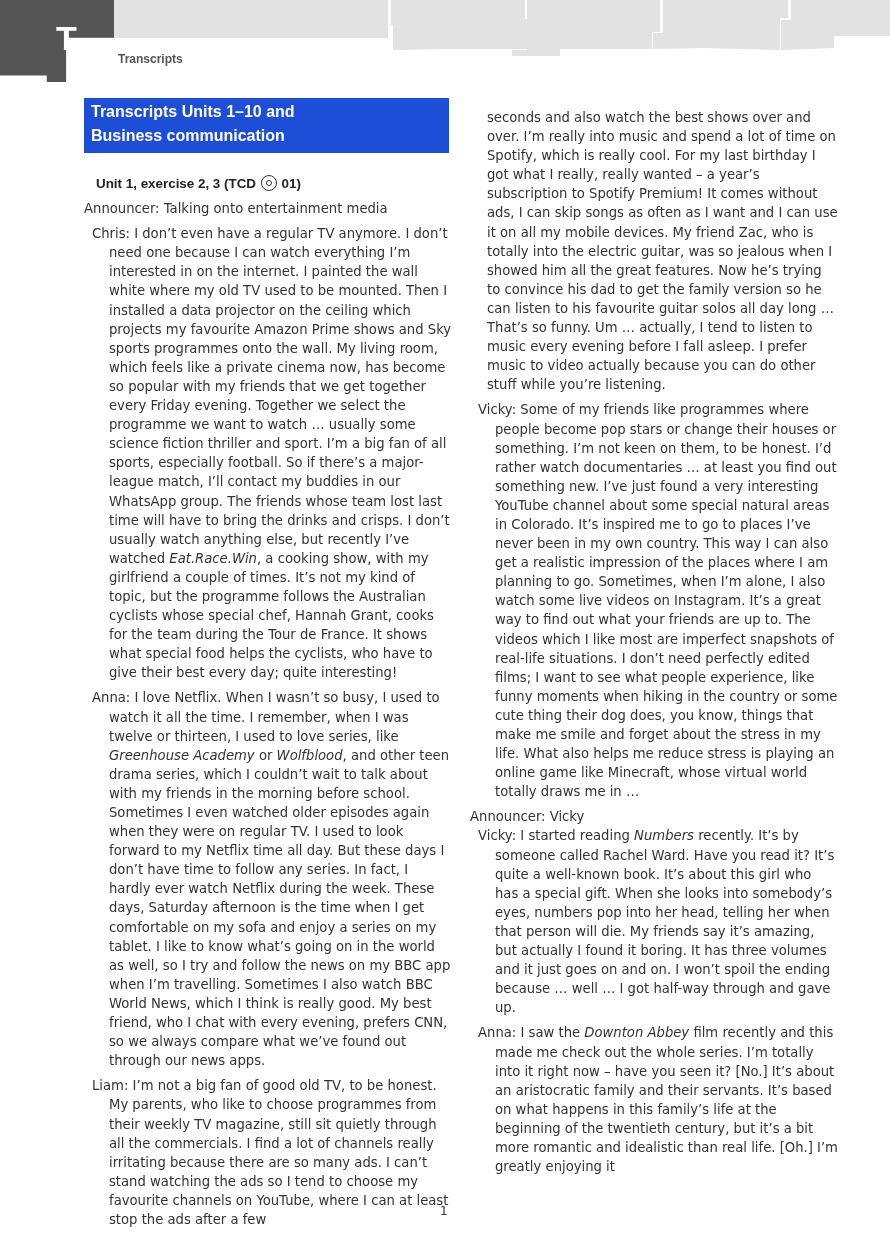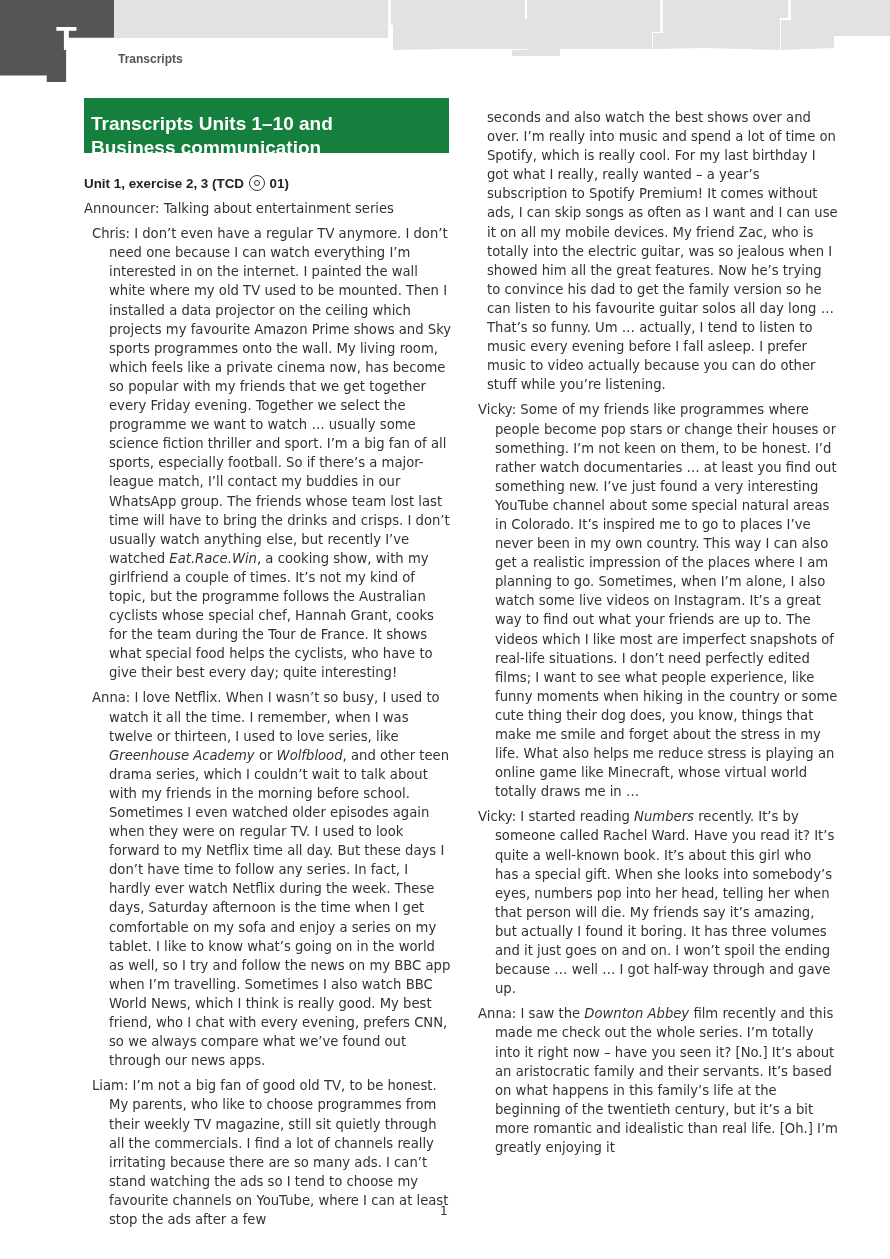--- a/index.html
+++ b/index.html
@@ -17,29 +17,29 @@
   .tab-letter {
     position: absolute; left: 56px; top: 18px; color: #fff;
     font-family: "Liberation Sans", sans-serif; font-weight: bold; font-size: 34px; line-height: 40px;
   }
   .section-label {
     position: absolute; left: 118px; top: 52px; font-size: 12px; font-weight: bold; color: #555;
     font-family: "Liberation Sans", sans-serif;
   }
   .page-title-box {
     position: absolute; left: 84px; top: 98px; width: 365px; height: 55px;
-    background: #15803d; color: #fff; box-sizing: border-box; padding: 14px 7px 0 7px;
-    font-family: "Liberation Sans", sans-serif; font-weight: bold; font-size: 19px; line-height: 24px;
+    background: #1d4ed8; color: #fff; box-sizing: border-box; padding: 2px 7px 0 7px;
+    font-family: "Liberation Sans", sans-serif; font-weight: bold; font-size: 16px; line-height: 24px;
   }
   .col { position: absolute; width: 368px; font-size: 13.2px; line-height: 19.1px; }
   .col-left { left: 84px; top: 174px; }
   .col-right { left: 470px; top: 104px; }
   .heading {
     font-family: "Liberation Sans", sans-serif; font-weight: bold; font-size: 13.4px;
-    margin: 0 0 6px 0; color: #222;
+    margin: 0 0 6px 12px; color: #222;
   }
   .cd-icon {
     display: inline-block; width: 14px; height: 14px; border: 1px solid #333; border-radius: 50%;
     vertical-align: -3px; position: relative; margin: 0 1px;
   }
   .cd-icon::after {
     content: ""; position: absolute; left: 4px; top: 4px; width: 4px; height: 4px;
     border: 1px solid #333; border-radius: 50%;
   }
   .line { margin: 0 0 6px 0; }
@@ -68,34 +68,35 @@
   <div>Transcripts Units 1–10 and</div>
   <div>Business communication</div>
 </div>
 
 <div class="col col-left">
   <p class="heading">
     <span>Unit 1, exercise 2, 3 (TCD</span>
     <span class="cd-icon"></span>
     <span>01)</span>
   </p>
-  <p class="line">Announcer: Talking about entertainment series</p>
+  <p class="line">Announcer: Talking onto entertainment media</p>
 
   <p class="speech"><span>Chris:</span> <span>I don’t even have a regular TV anymore. I don’t need one because I can watch everything I’m interested in on the internet. I painted the wall white where my old TV used to be mounted. Then I installed a data projector on the ceiling which projects my favourite Amazon Prime shows and Sky sports programmes onto the wall. My living room, which feels like a private cinema now, has become so popular with my friends that we get together every Friday evening. Together we select the programme we want to watch … usually some science fiction thriller and sport. I’m a big fan of all sports, especially football. So if there’s a major-league match, I’ll contact my buddies in our WhatsApp group. The friends whose team lost last time will have to bring the drinks and crisps. I don’t usually watch anything else, but recently I’ve watched</span> <em>Eat.Race.Win</em><span>, a cooking show, with my girlfriend a couple of times. It’s not my kind of topic, but the programme follows the Australian cyclists whose special chef, Hannah Grant, cooks for the team during the Tour de France. It shows what special food helps the cyclists, who have to give their best every day; quite interesting!</span></p>
 
   <p class="speech"><span>Anna:</span> <span>I love Netflix. When I wasn’t so busy, I used to watch it all the time. I remember, when I was twelve or thirteen, I used to love series, like</span> <em>Greenhouse Academy</em> <span>or</span> <em>Wolfblood</em><span>, and other teen drama series, which I couldn’t wait to talk about with my friends in the morning before school. Sometimes I even watched older episodes again when they were on regular TV. I used to look forward to my Netflix time all day. But these days I don’t have time to follow any series. In fact, I hardly ever watch Netflix during the week. These days, Saturday afternoon is the time when I get comfortable on my sofa and enjoy a series on my tablet. I like to know what’s going on in the world as well, so I try and follow the news on my BBC app when I’m travelling. Sometimes I also watch BBC World News, which I think is really good. My best friend, who I chat with every evening, prefers CNN, so we always compare what we’ve found out through our news apps.</span></p>
 
   <p class="speech tight"><span>Liam:</span> <span>I’m not a big fan of good old TV, to be honest. My parents, who like to choose programmes from their weekly TV magazine, still sit quietly through all the commercials. I find a lot of channels really irritating because there are so many ads. I can’t stand watching the ads so I tend to choose my favourite channels on YouTube, where I can at least stop the ads after a few</span></p>
 </div>
 
 <div class="col col-right">
   <p class="cont">seconds and also watch the best shows over and over. I’m really into music and spend a lot of time on Spotify, which is really cool. For my last birthday I got what I really, really wanted – a year’s subscription to Spotify Premium! It comes without ads, I can skip songs as often as I want and I can use it on all my mobile devices. My friend Zac, who is totally into the electric guitar, was so jealous when I showed him all the great features. Now he’s trying to convince his dad to get the family version so he can listen to his favourite guitar solos all day long … That’s so funny. Um … actually, I tend to listen to music every evening before I fall asleep. I prefer music to video actually because you can do other stuff while you’re listening.</p>
 
   <p class="speech"><span>Vicky:</span> <span>Some of my friends like programmes where people become pop stars or change their houses or something. I’m not keen on them, to be honest. I’d rather watch documentaries … at least you find out something new. I’ve just found a very interesting YouTube channel about some special natural areas in Colorado. It’s inspired me to go to places I’ve never been in my own country. This way I can also get a realistic impression of the places where I am planning to go. Sometimes, when I’m alone, I also watch some live videos on Instagram. It’s a great way to find out what your friends are up to. The videos which I like most are imperfect snapshots of real-life situations. I don’t need perfectly edited films; I want to see what people experience, like funny moments when hiking in the country or some cute thing their dog does, you know, things that make me smile and forget about the stress in my life. What also helps me reduce stress is playing an online game like Minecraft, whose virtual world totally draws me in …</span></p>
 
+  <p class="line tight">Announcer: Vicky</p>
 
   <p class="speech"><span>Vicky:</span> <span>I started reading</span> <em>Numbers</em> <span>recently. It’s by someone called Rachel Ward. Have you read it? It’s quite a well-known book. It’s about this girl who has a special gift. When she looks into somebody’s eyes, numbers pop into her head, telling her when that person will die. My friends say it’s amazing, but actually I found it boring. It has three volumes and it just goes on and on. I won’t spoil the ending because … well … I got half-way through and gave up.</span></p>
 
 
   <p class="speech tight"><span>Anna:</span> <span>I saw the</span> <em>Downton Abbey</em> <span>film recently and this made me check out the whole series. I’m totally into it right now – have you seen it? [No.] It’s about an aristocratic family and their servants. It’s based on what happens in this family’s life at the beginning of the twentieth century, but it’s a bit more romantic and idealistic than real life. [Oh.] I’m greatly enjoying it</span></p>
 </div>
 
 <div class="page-number">1</div>
 
 </body></html>

